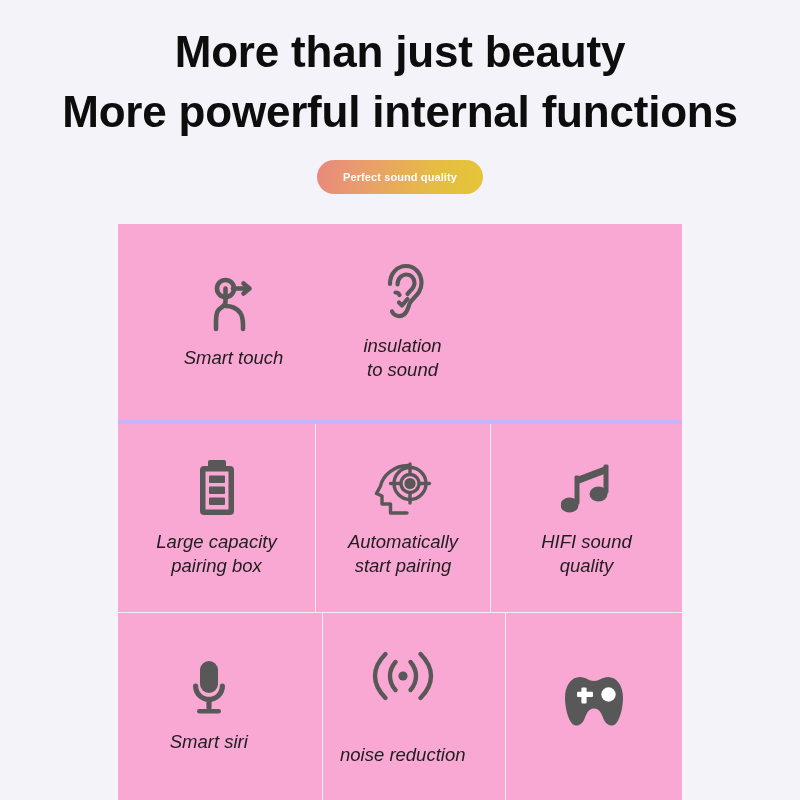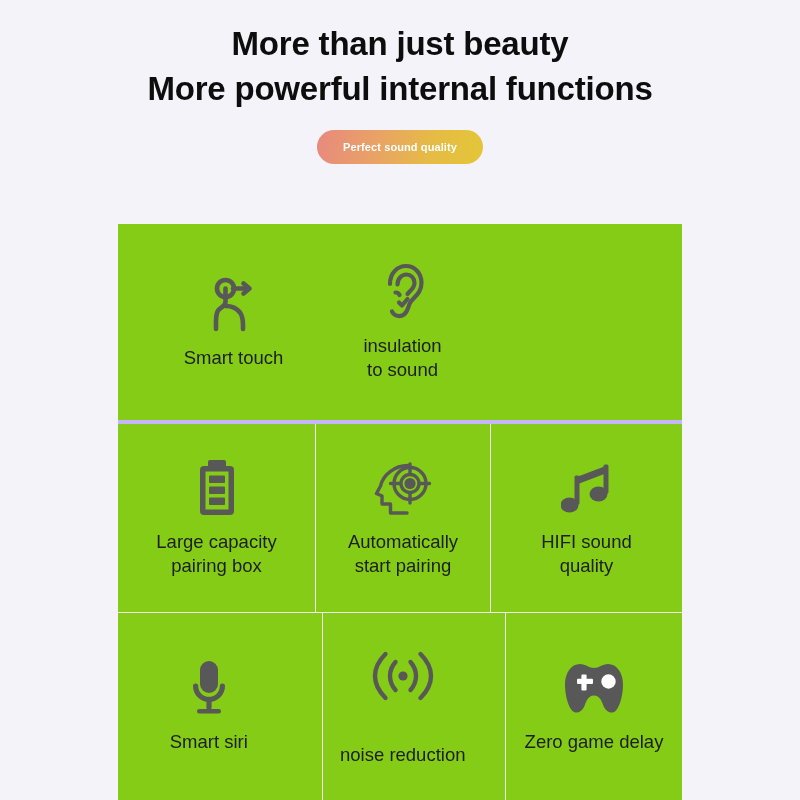--- a/index.html
+++ b/index.html
@@ -10,21 +10,21 @@
     overflow: hidden;
   }
   .page { position: relative; width: 800px; height: 800px; }
 
   
   .headings {
     padding-top: 22px;
     text-align: center;
   }
   .headline {
-    font-size: 33px;
+    font-size: 44px;
     font-weight: bold;
     color: #0d0d0d;
     line-height: 1.36;
     letter-spacing: -0.2px;
   }
 
   
   .badge-row {
     display: flex;
     justify-content: center;
@@ -45,21 +45,22 @@
     text-shadow: 0 0 1px rgba(0,0,0,.05);
   }
 
   
   .card {
     position: absolute;
     left: 118px;
     top: 224px;
     width: 564px;
     height: 576px;
-    background: #84cc16;
+    background: #f9a8d4;
+    font-style: italic;
   }
   .grid-row { display: flex; width: 100%; }
   .row-1 { height: 196px; }
   .row-2 { height: 192px; border-top: 4px solid #c4b5fd; }
   .row-3 { height: 188px; border-top: 1px solid #f0f0f3; gap: 22px; }
 
   .cell {
     display: flex;
     flex-direction: column;
     align-items: center;
@@ -243,18 +244,17 @@
         <div class="icon-wrap">
           <svg width="60" height="52" viewBox="0 0 60 52">
             <path fill="#585858" d="M16 2 C7 2 1 11 1 22.5 C1 33 4 44 8 48.5 C11.5 52.5 17.5 50.5 20 45 C22 40.5 23.5 33.5 30 33.5 C36.5 33.5 38 40.5 40 45 C42.5 50.5 48.5 52.5 52 48.5 C56 44 59 33 59 22.5 C59 11 53 2 44 2 C38.5 2 35 6 30 6 C25 6 21.5 2 16 2 Z"></path>
             <g fill="#ffffff">
               <rect x="13" y="16.8" width="16" height="5.2" rx="1"></rect>
               <rect x="17.4" y="12.4" width="5.2" height="16" rx="1"></rect>
               <circle cx="44.5" cy="19.5" r="7.2"></circle>
             </g>
           </svg>
         </div>
-        <div class="label">Zero game delay</div>
       </div>
     </div>
 
   </div>
 </div>
 
 </body></html>

